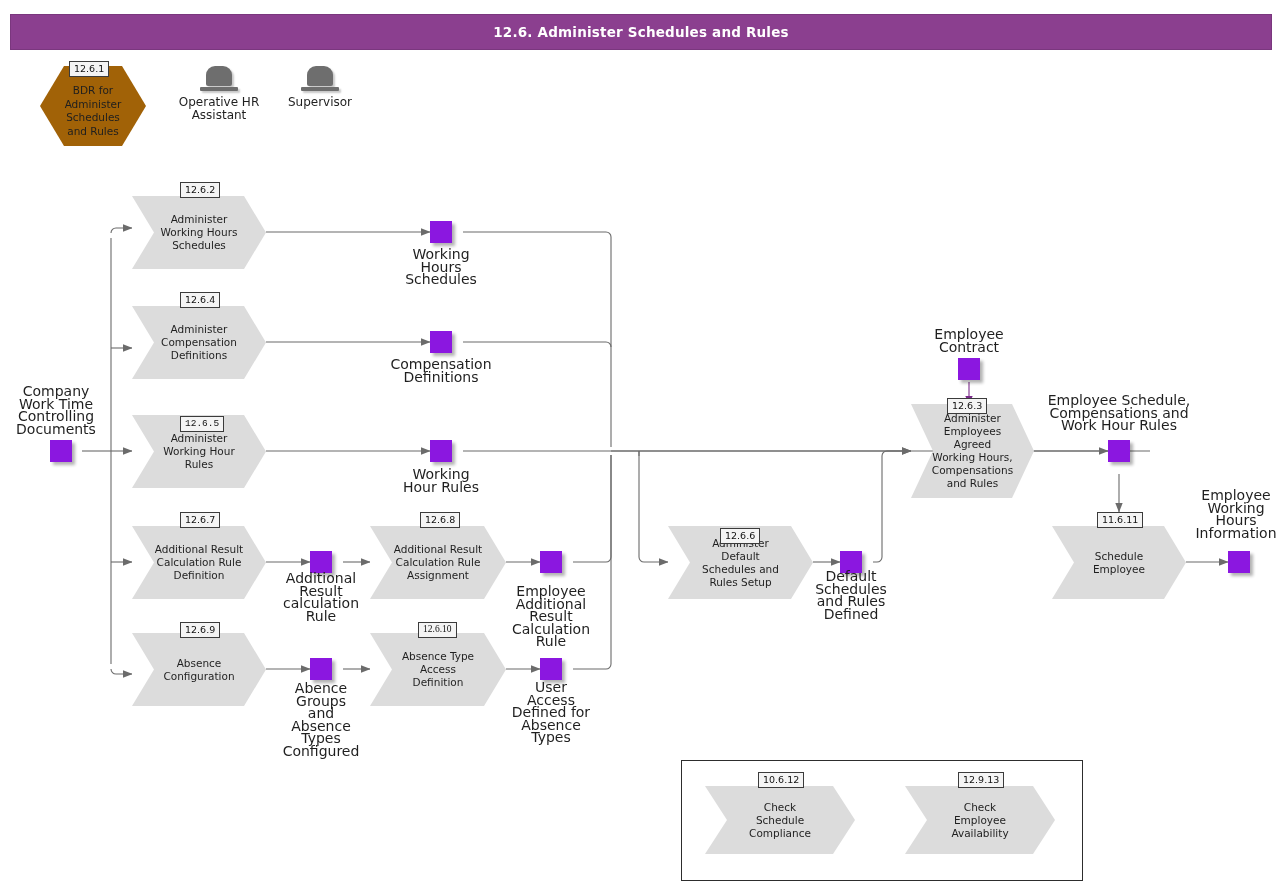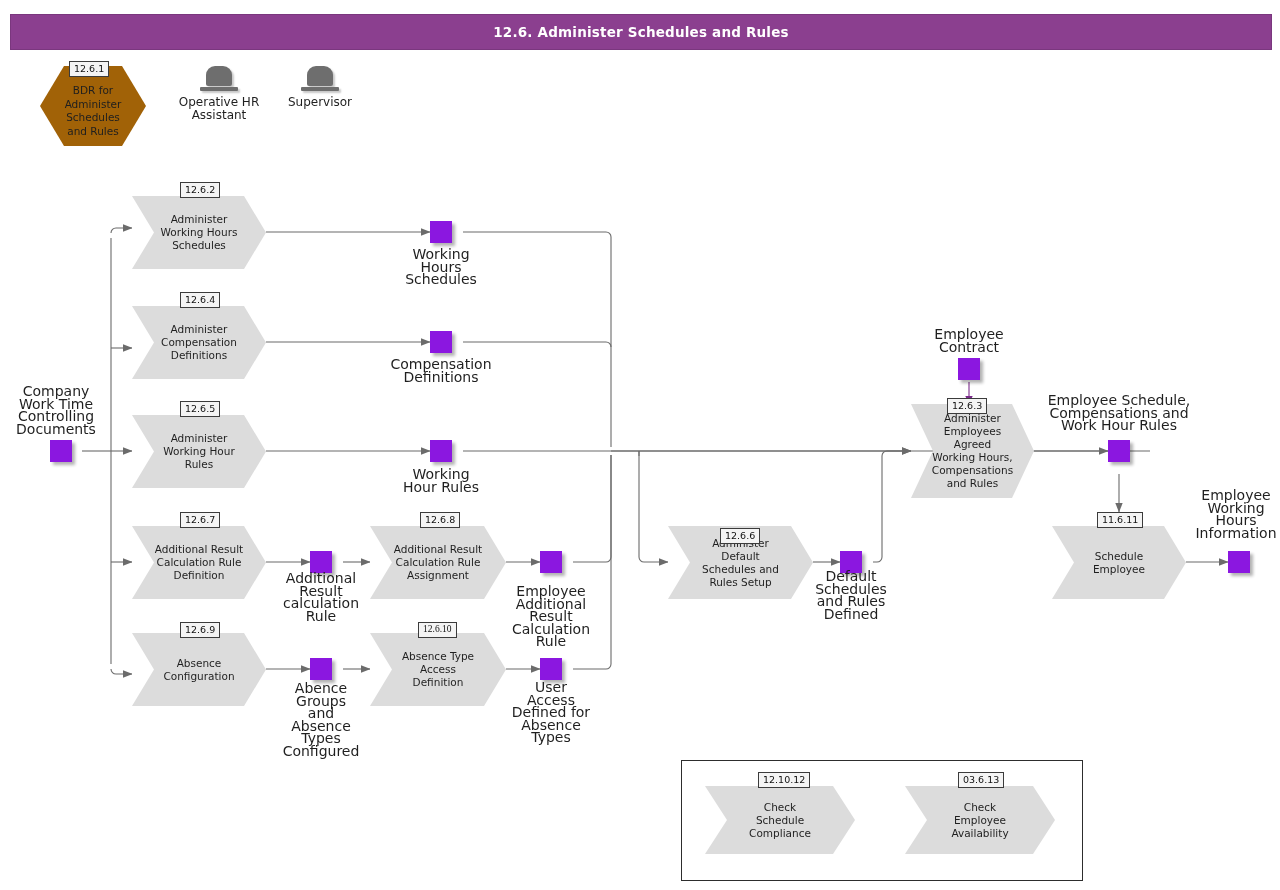--- a/index.html
+++ b/index.html
@@ -194,21 +194,21 @@
 Compensation
 Definitions</span>
 </div>
 <div class="badge" style="left:180px;top:292px;">12.6.4</div>
 
 <div class="chev" style="left:132px;top:415px;width:134px;height:73px;">
   <span class="lbl">Administer
 Working Hour
 Rules</span>
 </div>
-<div class="badge" style="left:180px;top:401px;">12.6.5</div>
+<div class="badge" style="left:180px;top:416px;font-family:Liberation Mono, monospace;">12.6.5</div>
 
 <div class="chev" style="left:132px;top:526px;width:134px;height:73px;">
   <span class="lbl" style="padding:0 18px;">Additional Result
 Calculation Rule
 Definition</span>
 </div>
 <div class="badge" style="left:180px;top:512px;">12.6.7</div>
 
 <div class="chev" style="left:132px;top:633px;width:134px;height:73px;">
   <span class="lbl">Absence
@@ -316,20 +316,20 @@
 Information</div>
 <div class="dobj" style="left:1228px;top:551px;"></div>
 
 <div class="frame" style="left:681px;top:760px;width:400px;height:119px;"></div>
 
 <div class="chev" style="left:705px;top:786px;width:150px;height:68px;">
   <span class="lbl">Check
 Schedule
 Compliance</span>
 </div>
-<div class="badge" style="left:758px;top:772px;">12.10.12</div>
+<div class="badge" style="left:758px;top:772px;">10.6.12</div>
 
 <div class="chev" style="left:905px;top:786px;width:150px;height:68px;">
   <span class="lbl">Check
 Employee
 Availability</span>
 </div>
-<div class="badge" style="left:958px;top:772px;">03.6.13</div>
+<div class="badge" style="left:958px;top:772px;">12.9.13</div>
 
 </body></html>

